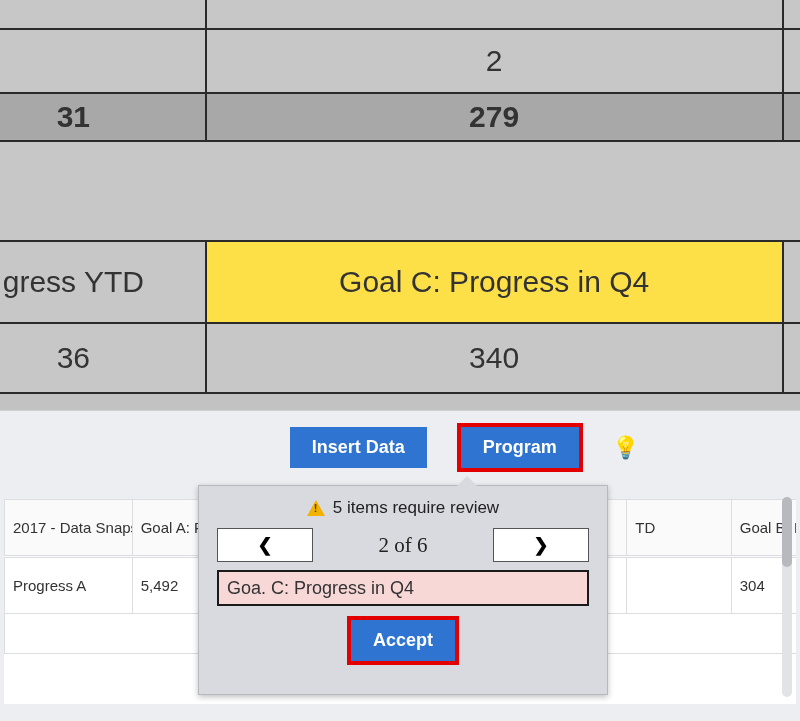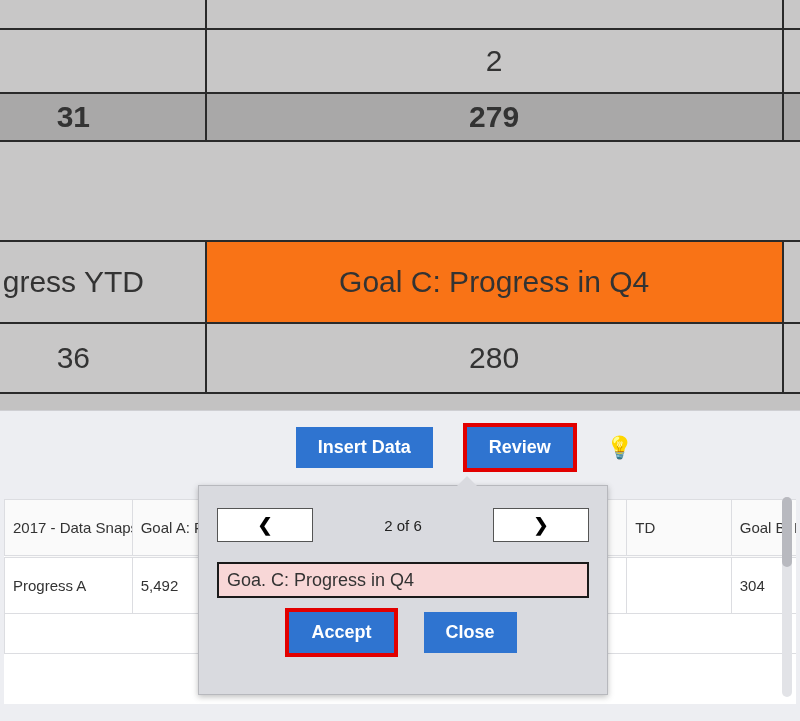--- a/index.html
+++ b/index.html
@@ -29,21 +29,21 @@
     background: #c8c7c7;
   }
   .zoom-area tr.sum td {
     background: #a9a8a8;
     font-weight: 700;
     height: 48px;
   }
   .zoom-area tr.spacer td { height: 100px; border-bottom: 2px solid #2a2a2a; border-top: 2px solid #2a2a2a; }
   .zoom-area tr.header td { height: 82px; }
   .zoom-area td.selected {
-    background: #f97316;
+    background: #fde047;
     margin-left: 48px;
   }
   .zoom-area tr.data td { height: 70px; }
 
   
   .panel {
     position: absolute;
     left: 0; top: 410px;
     width: 800px; height: 311px;
     background: #edeef2;
@@ -150,23 +150,23 @@
   .nav-row {
     display: flex; align-items: center; justify-content: space-between;
     width: 100%; margin-top: 10px;
   }
   .nav-btn {
     width: 96px; height: 34px;
     background: #fff; border: 1px solid #555;
     font-size: 18px; font-weight: 700;
     cursor: pointer;
   }
-  .counter { font-size: 15px; color: #222; }
+  .counter { font-size: 21px; color: #222; font-family: Liberation Serif, serif; }
   .edit-field {
-    width: 100%; margin-top: 20px;
+    width: 100%; margin-top: 8px;
     height: 36px;
     background: #f8d7d7;
     border: 2px solid #1a1a1a;
     padding: 0 8px;
     font-size: 18px;
     color: #333;
   }
   .action-row {
     display: flex; gap: 30px; margin-top: 14px;
   }
@@ -198,32 +198,32 @@
       <tr class="spacer">
             <td colspan="3" style="border-left:none;border-right:none"></td>
           </tr>
       <tr class="header">
         <td>gress YTD</td>
         <td class="selected">Goal C: Progress in Q4</td>
         <td>Goal C</td>
       </tr>
       <tr class="data">
         <td>36</td>
-        <td>280</td>
+        <td>340</td>
         <td>3,1</td>
       </tr>
     </tbody>
       </table>
   </div>
 
   <div class="panel">
 
     <div class="toolbar">
       <button class="btn">Insert Data</button>
-      <button class="btn review-hl">Review</button>
+      <button class="btn review-hl">Program</button>
       <span class="bulb">💡</span>
     </div>
 
     <div class="preview">
       <table>
         <colgroup>
           <col style="width:110px">
             <col style="width:86px">
             <col style="width:340px">
             <col style="width:90px">
@@ -252,27 +252,30 @@
             </tr>
       </tbody>
         </table>
     </div>
 
     <div class="scrollbar">
       <div class="thumb"></div>
     </div>
 
     <div class="popup">
+      <div class="warn-line">
+        <span class="warn-icon"></span>
+        <span>5 items require review</span>
+      </div>
       <div class="nav-row">
         <button class="nav-btn">❮</button>
         <span class="counter">2 of 6</span>
         <button class="nav-btn">❯</button>
       </div>
       <input class="edit-field" type="text" value="Goa. C: Progress in Q4" style="">
       <div class="action-row">
         <button class="btn accept-hl">Accept</button>
-        <button class="btn">Close</button>
       </div>
     </div>
 
   </div>
 
 </div>
 
 </body></html>

